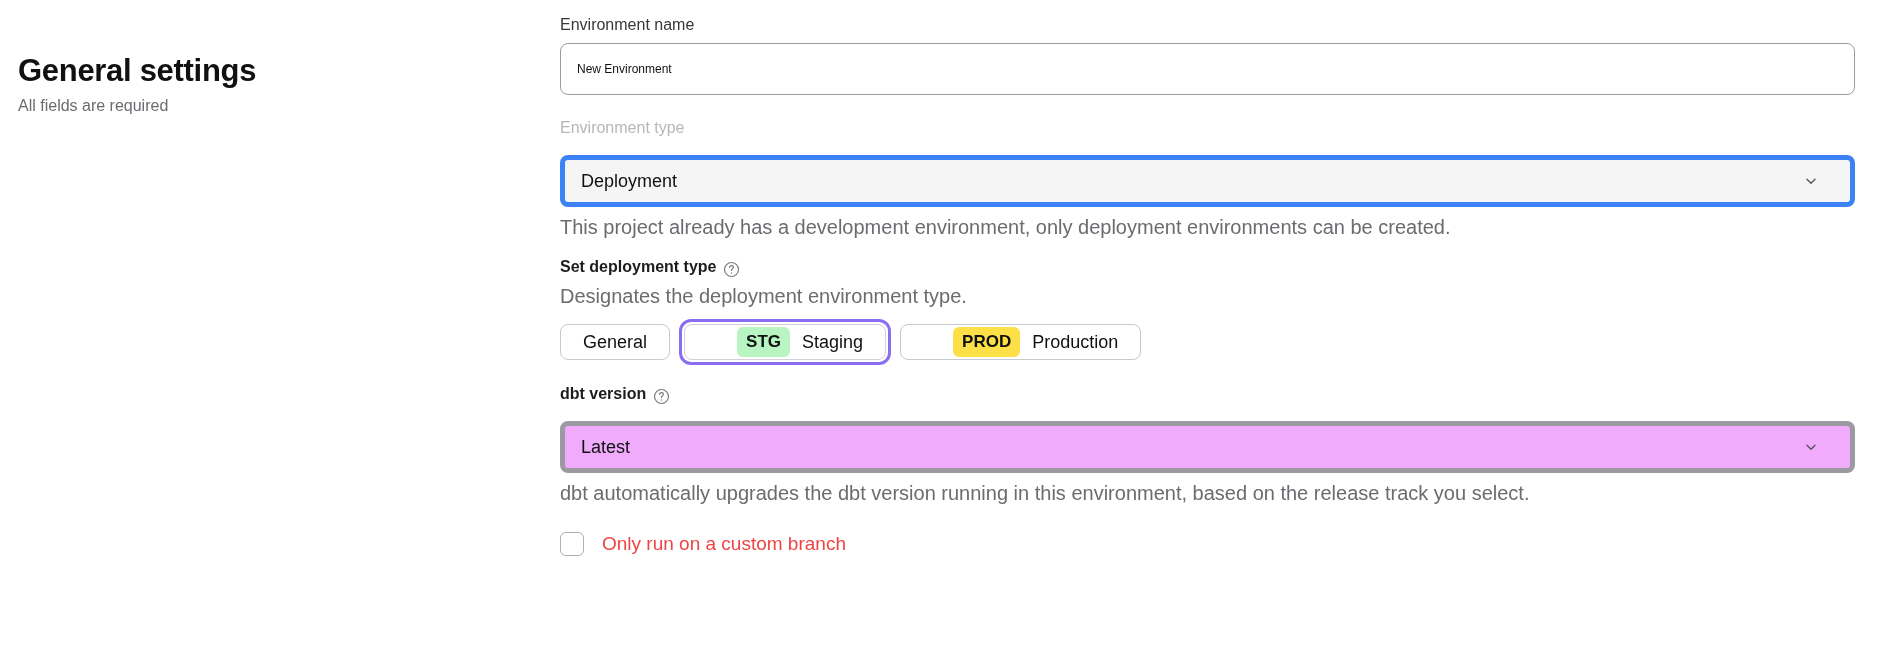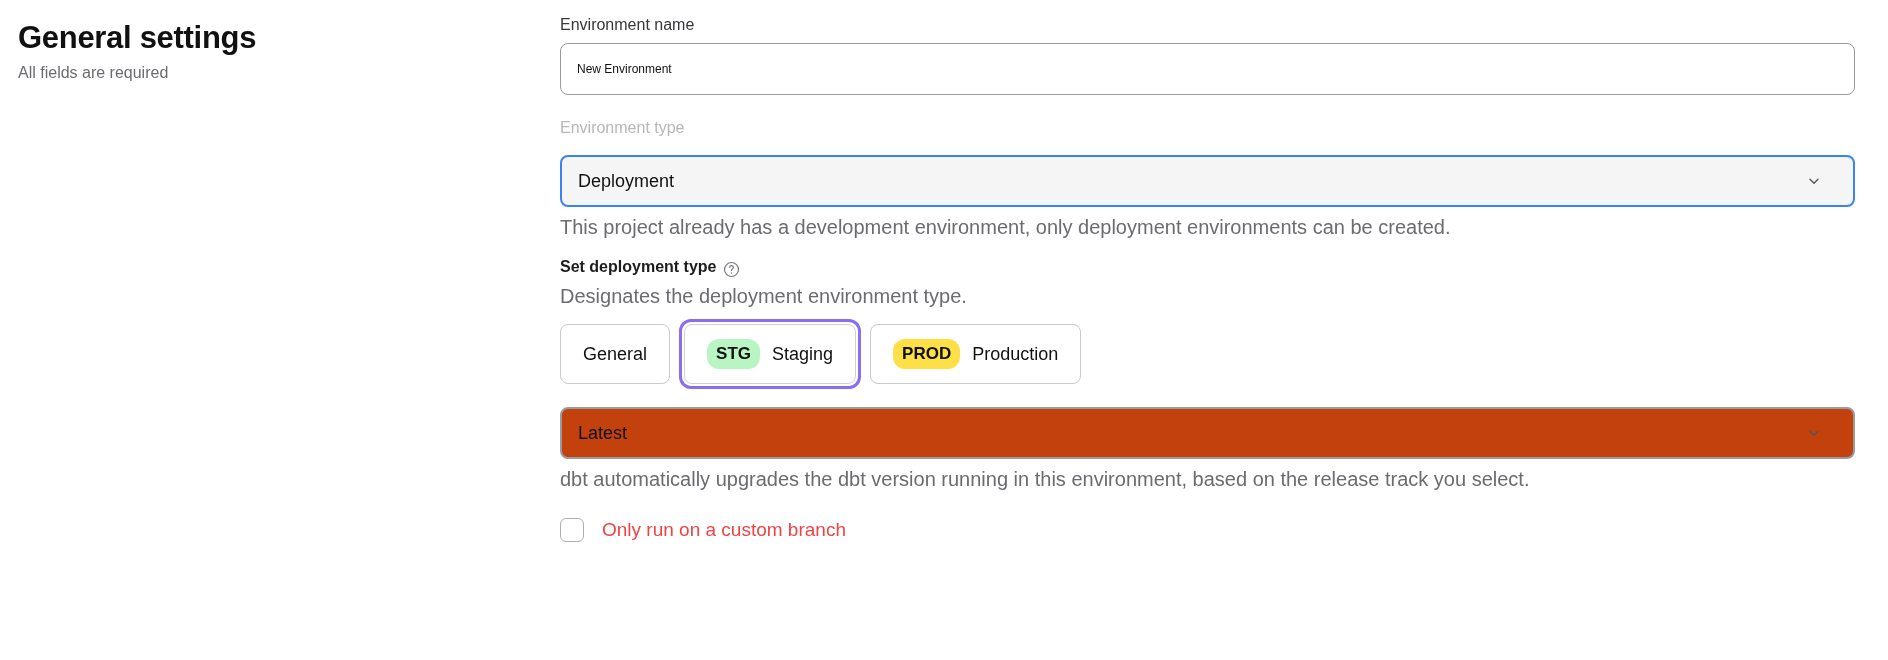--- a/index.html
+++ b/index.html
@@ -22,20 +22,21 @@
     height: 660px;
     display: flex;
     align-items: flex-start;
   }
 
   
   .left-col {
     width: 560px;
     flex: 0 0 560px;
     padding: 18px 24px 0 18px;
+    margin-top: 33px;
   }
   .page-title {
     font-size: 31px;
     line-height: 40px;
     font-weight: 700;
     letter-spacing: -0.3px;
     color: #111111;
     margin: 0 0 4px 0;
   }
   .page-subtitle {
@@ -91,33 +92,33 @@
     line-height: 50px;
     color: #111111;
     padding: 0 16px;
     display: flex;
     align-items: center;
   }
 
   .select-box {
     width: 100%;
     height: 52px;
-    border: 2px solid #3b82f6;
+    border: 5px solid #3b82f6;
     border-radius: 8px;
     background: #f5f5f6;
     font-size: 18px;
     color: #111111;
     padding: 0 16px;
     display: flex;
     align-items: center;
     justify-content: space-between;
     margin-top: 16px;
   }
   .select-box.enabled {
-    background: #c2410c;
+    background: #f0abfc;
     border-color: #9a9aa0;
   }
   .chev {
     color: #55555b;
     width: 14px;
     height: 14px;
     display: inline-flex;
     align-items: center;
     justify-content: center;
     margin-right: 16px;
@@ -132,21 +133,21 @@
   }
 
   
   .seg-group {
     display: flex;
     align-items: center;
     gap: 9px;
     margin-top: 12px;
   }
   .seg-btn {
-    height: 60px;
+    height: 36px;
     min-width: 96px;
     border: 1px solid #c9c9cf;
     border-radius: 8px;
     background: #ffffff;
     display: flex;
     align-items: center;
     gap: 12px;
     padding: 16px 22px;
     font-size: 18px;
     color: #111111;
@@ -159,23 +160,24 @@
     display: inline-flex;
   }
   .seg-wrap-selected .seg-btn {
     border: 1px solid #d0d0d6;
     box-shadow: none;
   }
   .badge {
     font-size: 17px;
     font-weight: 700;
     line-height: 26px;
-    border-radius: 12px;
+    border-radius: 6px;
     padding: 2px 9px;
     color: #111111;
+    margin-left: 30px;
   }
   .badge-stg { background: #b9f5c3; }
   .badge-prod { background: #fde047; }
 
   
   .check-row {
     display: flex;
     align-items: center;
     gap: 18px;
     margin-top: 28px;
@@ -257,20 +259,30 @@
         </span>
 
         <button class="seg-btn">
           <span class="badge badge-prod">PROD</span>
           <span>Production</span>
         </button>
       </div>
     </div>
 
     <div class="field-block mt18">
+      <div class="field-label strong">
+        <span>dbt version</span>
+        <span class="help-icon">
+          <svg width="17" height="17" viewBox="0 0 17 17" fill="none" aria-hidden="true">
+            <circle cx="8.5" cy="8.5" r="7" stroke="currentColor" stroke-width="1.2"></circle>
+            <path d="M6.6 6.4c0-1 0.85-1.7 1.9-1.7 1.05 0 1.9 0.66 1.9 1.6 0 0.85-0.5 1.2-1.1 1.6-0.5 0.34-0.8 0.64-0.8 1.25v0.3" stroke="currentColor" stroke-width="1.2" stroke-linecap="round"></path>
+            <circle cx="8.5" cy="12.1" r="0.75" fill="currentColor"></circle>
+          </svg>
+        </span>
+      </div>
       <div class="select-box enabled">
         <span>Latest</span>
         <span class="chev">
           <svg width="14" height="14" viewBox="0 0 14 14" fill="none" aria-hidden="true">
             <path d="M3 5.2 L7 9.2 L11 5.2" stroke="currentColor" stroke-width="1.4" stroke-linecap="round" stroke-linejoin="round"></path>
           </svg>
         </span>
       </div>
       <div class="help-text">dbt automatically upgrades the dbt version running in this environment, based on the release track you select.</div>
     </div>

